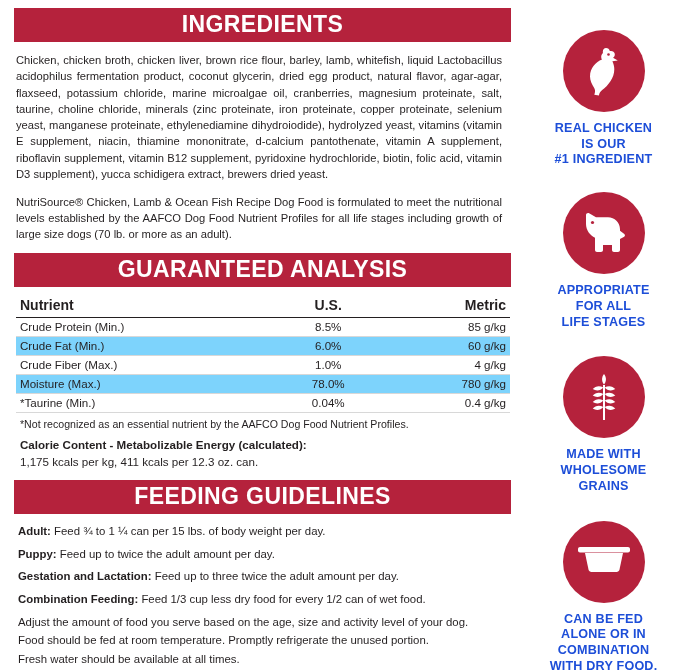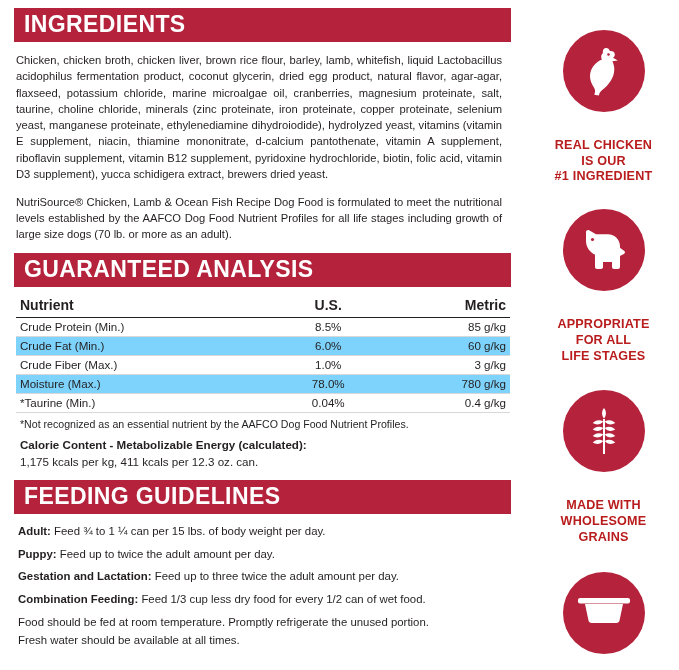--- a/index.html
+++ b/index.html
@@ -39,20 +39,21 @@
   
   .section-header {
     background: #b5223c;
     color: #ffffff;
     font-size: 23px;
     font-weight: bold;
     letter-spacing: 0.4px;
     padding: 4px 10px 6px 10px;
     line-height: 1.05;
     box-sizing: border-box;
+    text-align: center;
   }
   .hdr-ingredients { width: 497px; }
   .hdr-guaranteed { width: 497px; margin-top: 10px; }
   .hdr-feeding { width: 497px; margin-top: 12px; }
 
   
   .ingredients-body {
     font-size: 11.2px;
     line-height: 1.45;
     text-align: justify;
@@ -144,23 +145,23 @@
     width: 82px;
     height: 82px;
     border-radius: 50%;
     background: #b5223c;
     display: flex;
     align-items: center;
     justify-content: center;
   }
   .badge-circle svg { display: block; }
   .badge-text {
-    margin-top: 26px;
+    margin-top: 9px;
     text-align: center;
-    color: #b91c1c;
+    color: #1d4ed8;
     font-weight: bold;
     font-size: 12.6px;
     line-height: 1.25;
     letter-spacing: 0.2px;
   }
   .b1 { margin-top: 0px; }
   .b2 { margin-top: 20px; }
   .b3 { margin-top: 22px; }
   .b4 { margin-top: 22px; }
 </style>
@@ -193,21 +194,21 @@
             <td class="metric">85 g/kg</td>
           </tr>
           <tr class="alt">
             <td>Crude Fat (Min.)</td>
             <td class="num">6.0%</td>
             <td class="metric">60 g/kg</td>
           </tr>
           <tr>
             <td>Crude Fiber (Max.)</td>
             <td class="num">1.0%</td>
-            <td class="metric">3 g/kg</td>
+            <td class="metric">4 g/kg</td>
           </tr>
           <tr class="alt">
             <td>Moisture (Max.)</td>
             <td class="num">78.0%</td>
             <td class="metric">780 g/kg</td>
           </tr>
           <tr>
             <td>*Taurine (Min.)</td>
             <td class="num">0.04%</td>
             <td class="metric">0.4 g/kg</td>
@@ -229,20 +230,21 @@
       <div class="fg-line">
         <b>Puppy:</b><span> Feed up to twice the adult amount per day.</span>
       </div>
       <div class="fg-line">
         <b>Gestation and Lactation:</b><span> Feed up to three twice the adult amount per day.</span>
       </div>
       <div class="fg-line">
         <b>Combination Feeding:</b><span> Feed 1/3 cup less dry food for every 1/2 can of wet food.</span>
       </div>
       <div class="fg-tail">
+        <div>Adjust the amount of food you serve based on the age, size and activity level of your dog.</div>
         <div>Food should be fed at room temperature. Promptly refrigerate the unused portion.</div>
         <div>Fresh water should be available at all times.</div>
       </div>
     </div>
   </div>
 
   <div class="right-col">
 
     <div class="badge b1">
       <div class="badge-circle">

